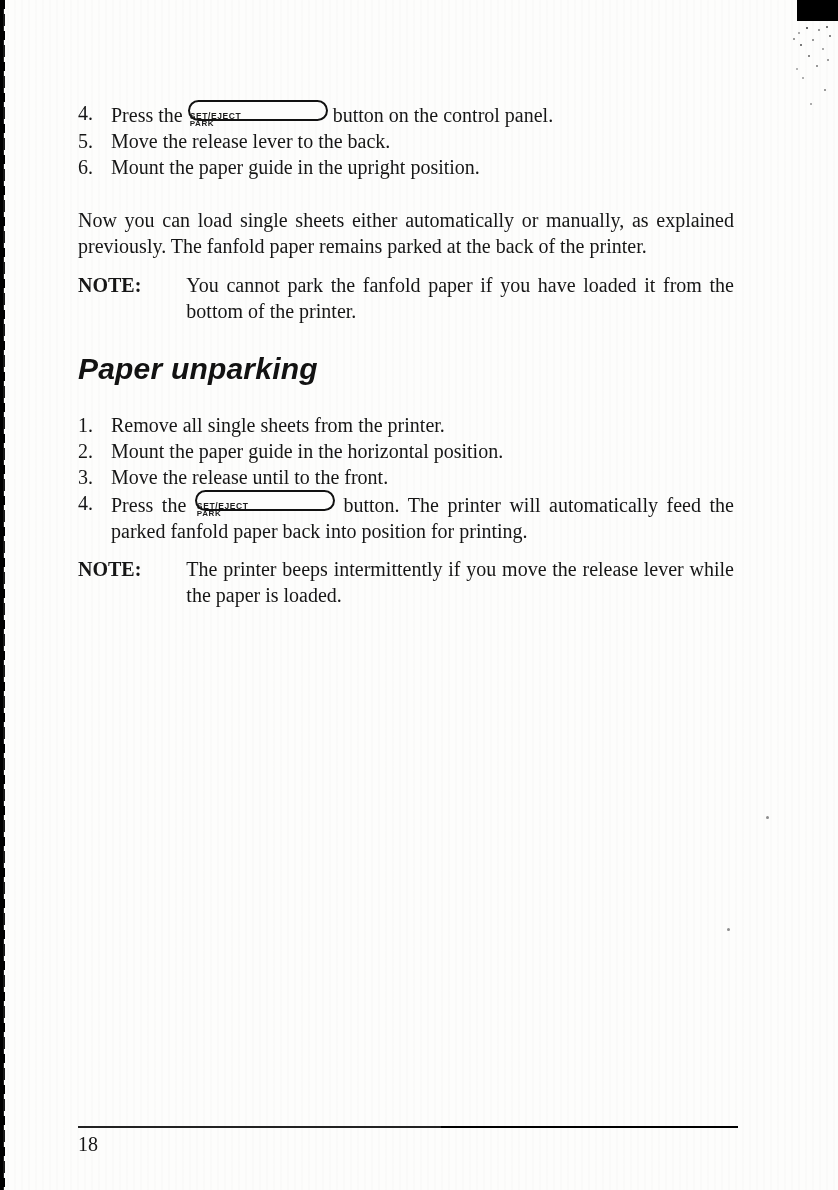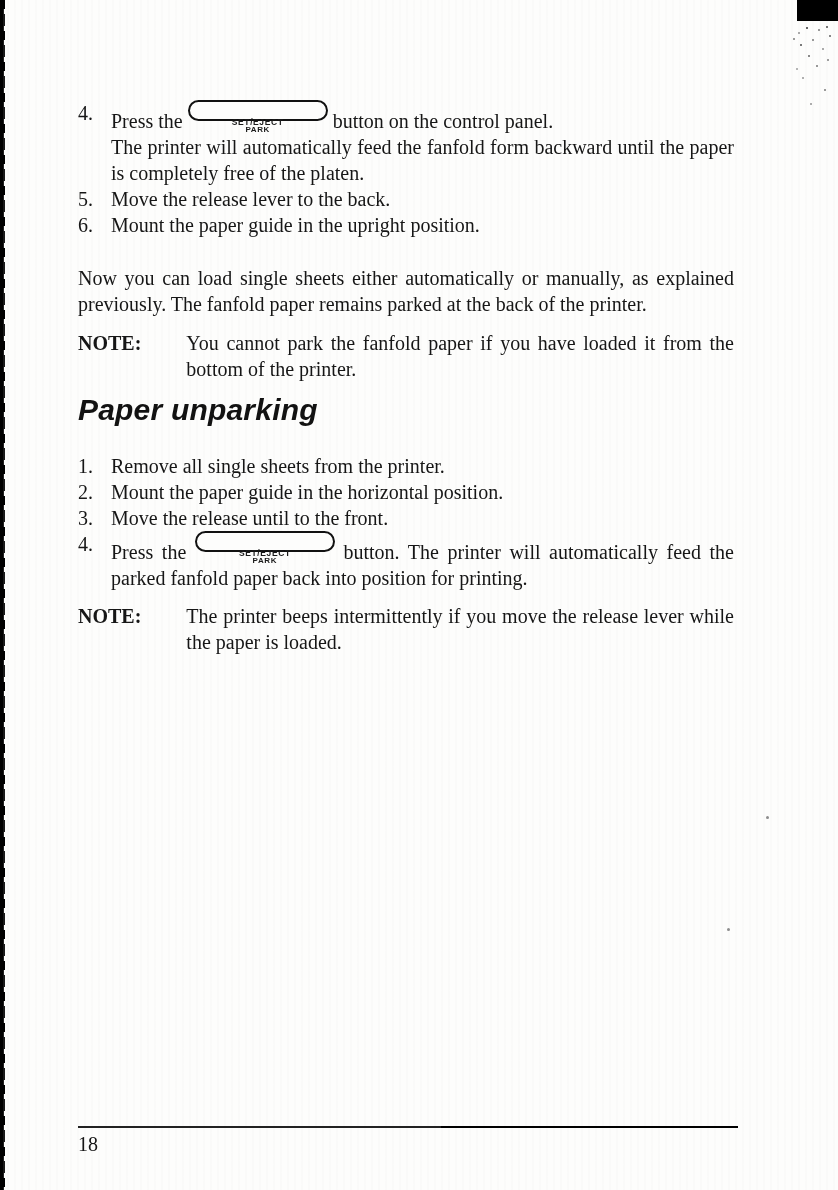--- a/index.html
+++ b/index.html
@@ -50,34 +50,34 @@
 
   .step { display: flex; align-items: flex-start; }
   .step-num { flex: 0 0 33px; }
   .step-body { flex: 1 1 auto; min-width: 0; }
   .just { text-align: justify; }
 
   .pill {
     display: inline-block; vertical-align: -4px;
     width: 140px; height: 21px; box-sizing: border-box;
     border: 2px solid #111; border-radius: 11px;
-    background: #fdfdfc; text-align: center; padding-top: 16px;
+    background: #fdfdfc; padding-top: 10px;
     font-family: "Liberation Sans", sans-serif; font-weight: 700; color: #1a1a1a;
   }
   .pill .l1 { display: block; font-size: 8.5px; line-height: 8px; letter-spacing: 0.6px; }
   .pill .l2 { display: block; font-size: 8px; line-height: 8px; letter-spacing: 0.6px; }
 
   .para-parked { margin-top: 27px; }
   .note { display: flex; align-items: flex-start; }
   .note-1 { margin-top: 13px; }
   .note-label { flex: 0 0 56px; font-weight: 700; }
   .note-body { flex: 1 1 auto; min-width: 0; margin-left: 45px; }
 
   .heading {
-    margin-top: 10px; line-height: 36px;
+    margin-top: 27px; line-height: 36px;
     font-family: "Liberation Sans", sans-serif;
     font-weight: 700; font-style: italic; font-size: 30px;
     letter-spacing: 0.2px; color: #121212;
   }
   .para-intro { margin-top: 11px; }
   .steps-unpark { margin-top: 25px; }
   .note-2 { margin-top: 12px; }
 
   
   .footer { position: absolute; left: 78px; top: 1126px; width: 660px; }
@@ -95,21 +95,20 @@
   <div class="speck s1"></div>
   <div class="speck s2"></div>
 
   <div class="content">
 
     <div class="steps-continue">
       <div class="step">
         <span class="step-num">4.</span>
         <div class="step-body">
           <div><span>Press the </span><span class="pill"><span class="l1">SET/EJECT</span><span class="l2">PARK</span></span><span> button on the control panel.</span></div>
-          <div class="just">The printer will automatically feed the fanfold form backward until the paper is completely free of the platen.</div>
         </div>
       </div>
       <div class="step">
         <span class="step-num">5.</span>
         <div class="step-body">Move the release lever to the back.</div>
       </div>
       <div class="step">
         <span class="step-num">6.</span>
         <div class="step-body">Mount the paper guide in the upright position.</div>
       </div>

